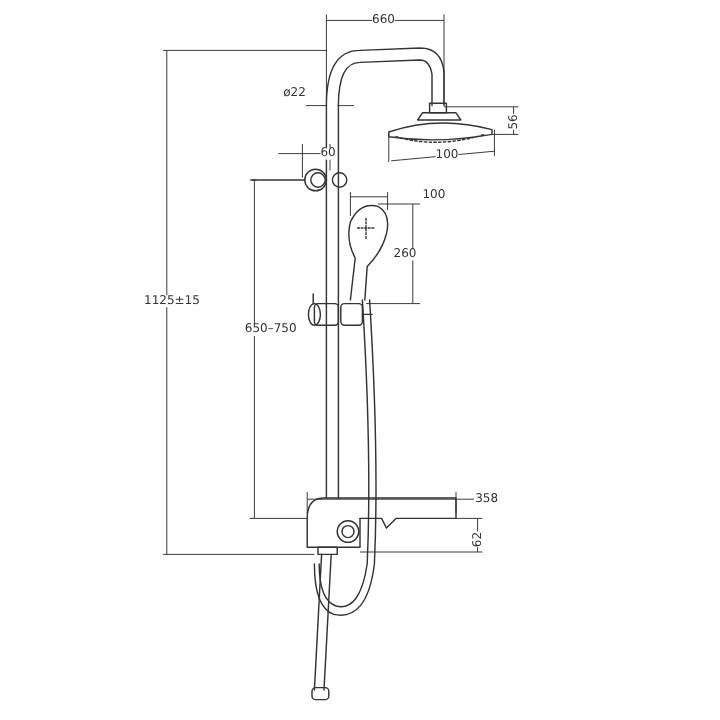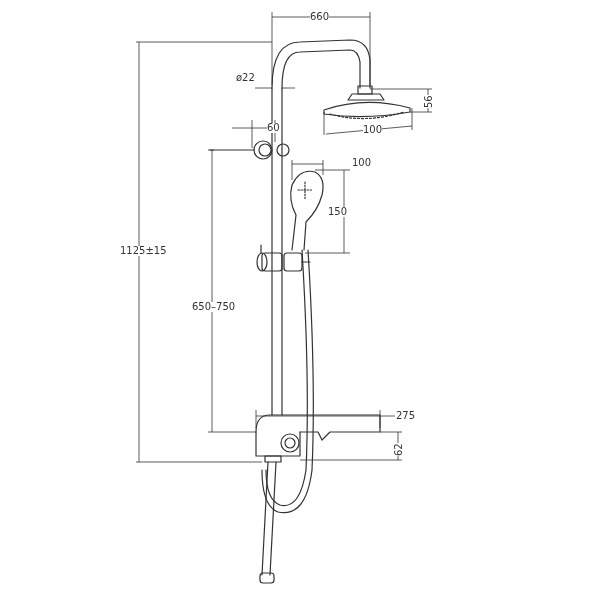--- a/index.html
+++ b/index.html
@@ -114,17 +114,17 @@
     <line x1="398" y1="432" x2="398" y2="460"></line>
   </g>
 </svg>
 
 <div class="dim-label" style="left:310px; top:12px;">660</div>
 <div class="dim-label" style="left:236px; top:73px;">ø22</div>
 <div class="dim-label vert" style="left:424px; top:108px;">56</div>
 <div class="dim-label" style="left:363px; top:125px;">100</div>
 <div class="dim-label" style="left:232px; top:123px;margin-left:35px;">60</div>
 <div class="dim-label" style="left:325px; top:158px;margin-left:27px;">100</div>
-<div class="dim-label" style="left:328px; top:207px;">150</div>
+<div class="dim-label" style="left:328px; top:207px;">260</div>
 <div class="dim-label" style="left:120px; top:246px;">1125±15</div>
-<div class="dim-label" style="left:192px; top:270px;margin-top:32px;">650–750</div>
-<div class="dim-label" style="left:396px; top:411px;">275</div>
+<div class="dim-label" style="left:204px; top:270px;">650–750</div>
+<div class="dim-label" style="left:396px; top:411px;">358</div>
 <div class="dim-label vert" style="left:394px; top:456px;">62</div>
 
 </body></html>

